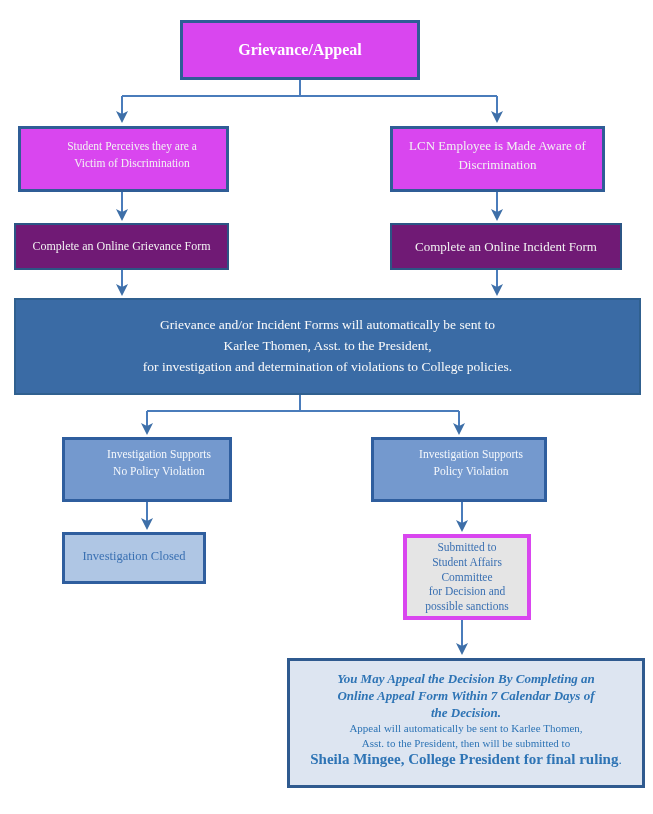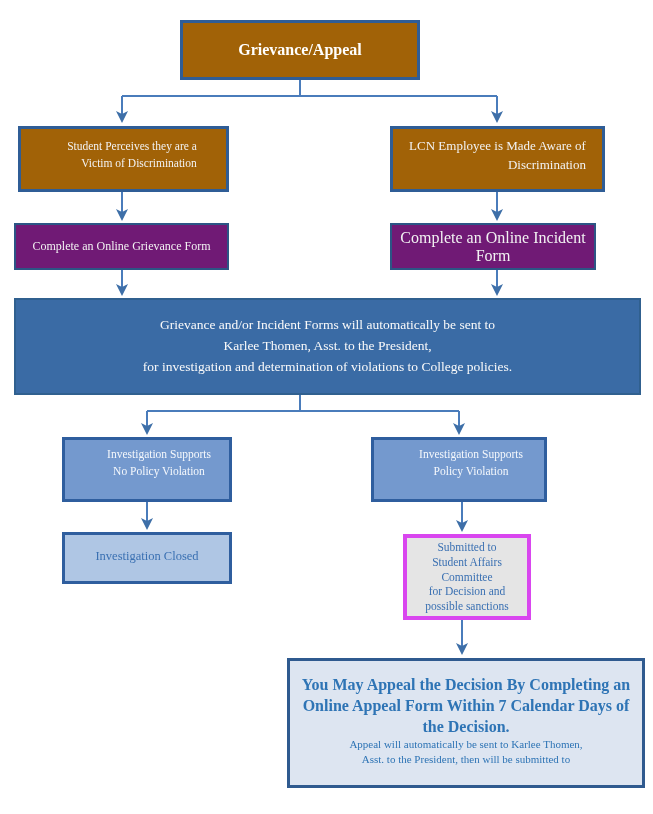--- a/index.html
+++ b/index.html
@@ -21,58 +21,57 @@
     position: absolute;
     box-sizing: border-box;
     display: flex;
     align-items: center;
     justify-content: center;
     text-align: center;
     white-space: pre-line;
   }
   
   .node-dark {
-    background: #a16207;
+    background: #d946ef;
     border: 3px solid #2F5D96;
     color: #F2F2F2;
-    text-align: right;
   }
   .node-root {
     left: 180px; top: 20px; width: 240px; height: 60px;
     font-size: 16px; font-weight: bold; color: #FFFFFF;
   }
   .node-perceive { left: 18px;  top: 126px; width: 211px; height: 66px; font-size: 11.5px; line-height: 1.5; padding-bottom: 8px; padding-left: 17px; }
   .node-aware    { left: 390px; top: 126px; width: 215px; height: 66px; font-size: 13px; line-height: 1.5; padding-bottom: 8px; }
   
   .node-medium {
     background: #701a75;
     border: 2px solid #2C5585;
     color: #F2F2F2;
   }
   .node-grievance-form { left: 14px;  top: 223px; width: 215px; height: 47px; font-size: 12px; }
-  .node-incident-form  { left: 390px; top: 223px; width: 206px; height: 47px; font-size: 16px; }
+  .node-incident-form  { left: 390px; top: 223px; width: 232px; height: 47px; font-size: 13px; }
   .node-routing {
     left: 14px; top: 298px; width: 627px; height: 97px;
     background: #3A6BA5;
     border: 2px solid #30608F;
     color: #FAFAFA;
     font-size: 13.5px; line-height: 1.55;
   }
   
   .node-light {
     background: #7499CE;
     border: 3px solid #2F5E9E;
     color: #F5F8FC;
     padding-left: 24px;
   }
   .node-no-violation { left: 62px;  top: 437px; width: 170px; height: 65px; font-size: 11.5px; line-height: 1.45; padding-bottom: 14px; }
   .node-violation    { left: 371px; top: 437px; width: 176px; height: 65px; font-size: 11.5px; line-height: 1.45; padding-bottom: 14px; }
   
   .node-closed {
-    left: 62px; top: 532px; width: 170px; height: 52px;
+    left: 62px; top: 532px; width: 144px; height: 52px;
     background: #AFC6E4;
     border: 3px solid #2F5E9E;
     color: #3A70B2;
     font-size: 12.5px;
     padding-bottom: 4px;
   }
   .node-committee {
     left: 403px; top: 534px; width: 128px; height: 86px;
     background: #e5e5e5;
     border: 4px solid #d946ef;
@@ -81,21 +80,21 @@
   }
   
   .node-appeal {
     left: 287px; top: 658px; width: 358px; height: 130px;
     background: #DDE5F1;
     border: 3px solid #2F5A8F;
     color: #2E74B5;
     flex-direction: column;
     padding-bottom: 6px;
   }
-  .appeal-bold   { font-weight: bold; font-size: 16px; line-height: 1.32; white-space: pre-line; }
+  .appeal-bold   { font-weight: bold; font-size: 13px; line-height: 1.32; white-space: pre-line; font-style: italic; }
   .appeal-normal { font-size: 11px; line-height: 1.32; white-space: pre-line; }
   .appeal-final  { font-size: 13.5px; line-height: 1.32; }
   .appeal-final .bold-part { font-weight: bold; font-size: 15px; }
 </style>
 </head>
 <body>
 
 <div class="canvas">
 
   <svg class="connectors" viewBox="0 0 653 814" xmlns="http://www.w3.org/2000/svg">
@@ -172,15 +171,16 @@
 for Decision and
 possible sanctions</span>
   </div>
 
   <div class="node node-appeal">
     <div class="appeal-bold">You May Appeal the Decision By Completing an
 Online Appeal Form Within 7 Calendar Days of
 the Decision.</div>
     <div class="appeal-normal">Appeal will automatically be sent to Karlee Thomen,
 Asst. to the President, then will be submitted to</div>
+    <div class="appeal-final"><span class="bold-part">Sheila Mingee, College President for final ruling</span><span>.</span></div>
   </div>
 
 </div>
 
 </body></html>

